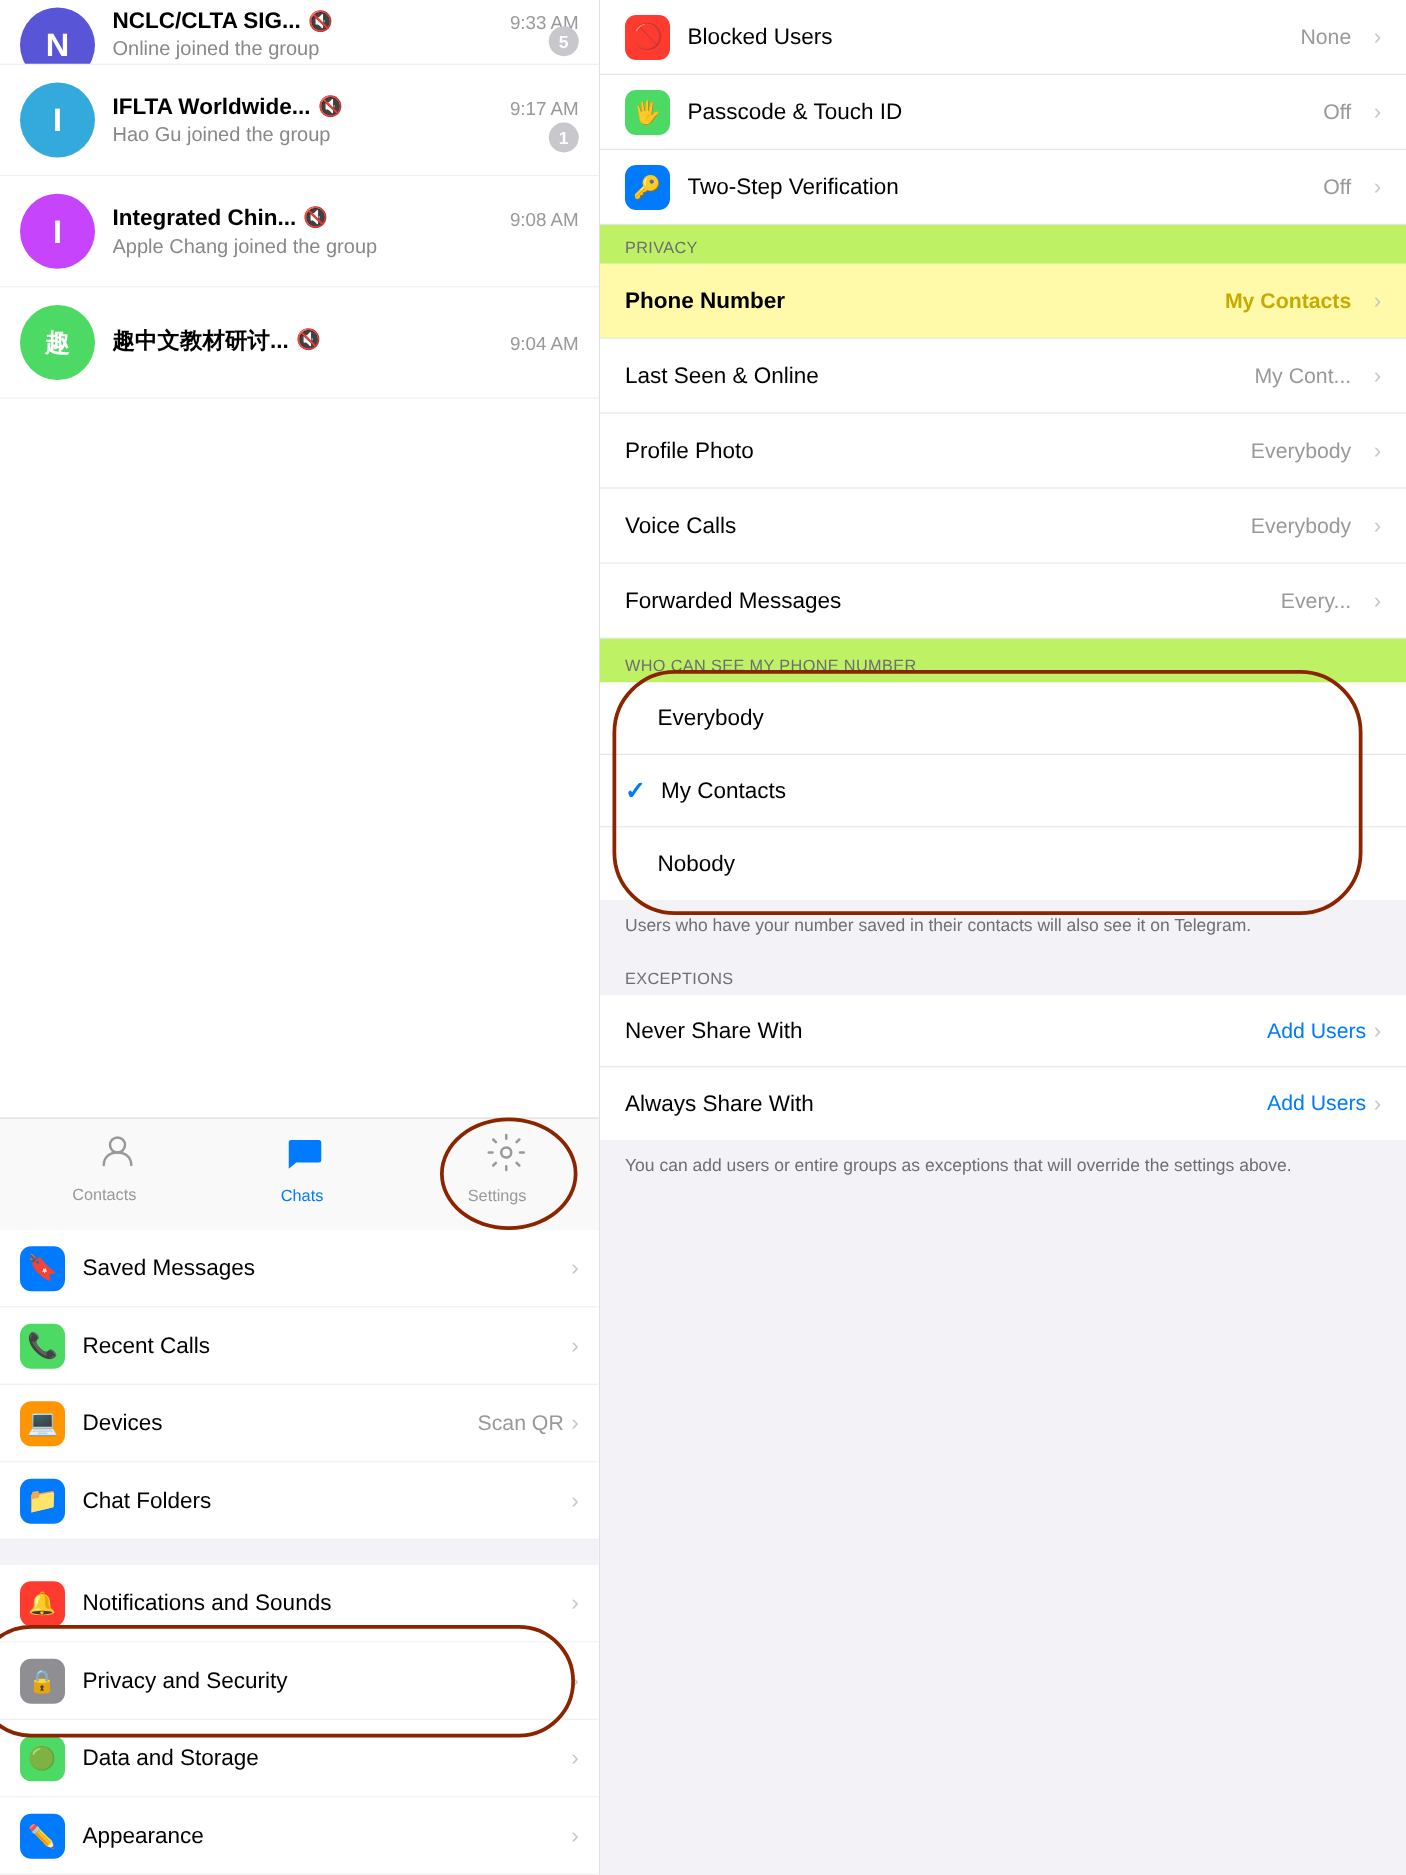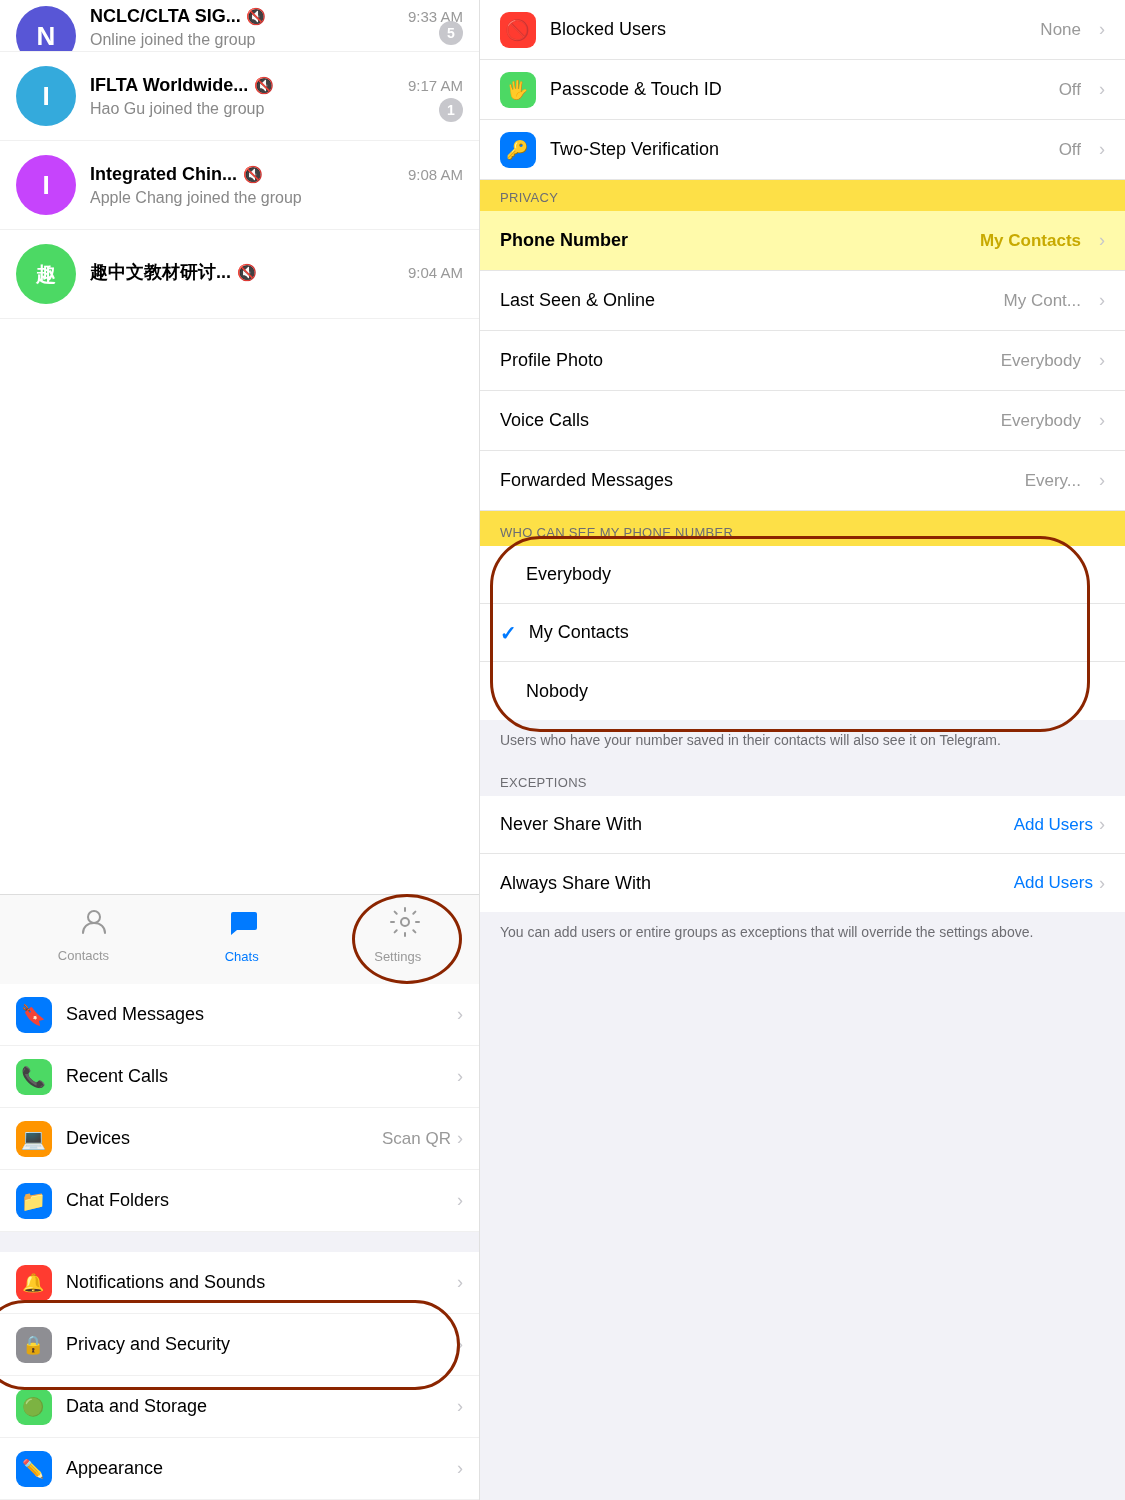--- a/index.html
+++ b/index.html
@@ -47,21 +47,21 @@
     }
 
     .chat-content {
       flex: 1;
       overflow: hidden;
     }
 
     .chat-header-row {
       display: flex;
       justify-content: space-between;
-      align-items: center;
+      align-items: flex-end;
       margin-bottom: 4px;
     }
 
     .chat-name {
       font-size: 18px;
       font-weight: 600;
       color: #000;
       display: flex;
       align-items: center;
       gap: 6px;
@@ -232,21 +232,21 @@
       color: #999;
       margin-right: 18px;
     }
 
     .section-header {
       padding: 10px 20px 6px;
       font-size: 13px;
       font-weight: 500;
       color: #6d6d72;
       letter-spacing: 0.3px;
-      background: #fde047;
+      background: #bef264;
     }
 
     .highlighted-row {
       background: #fffaaa;
     }
 
     .phone-option {
       display: flex;
       align-items: center;
       padding: 0 20px;

